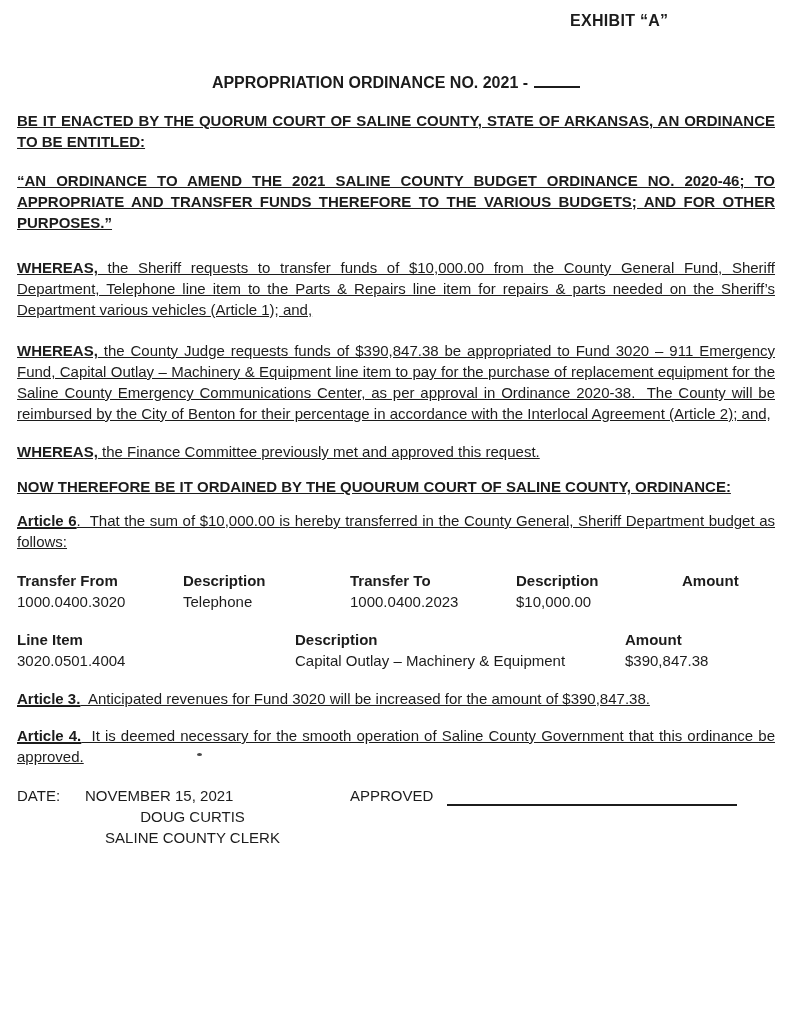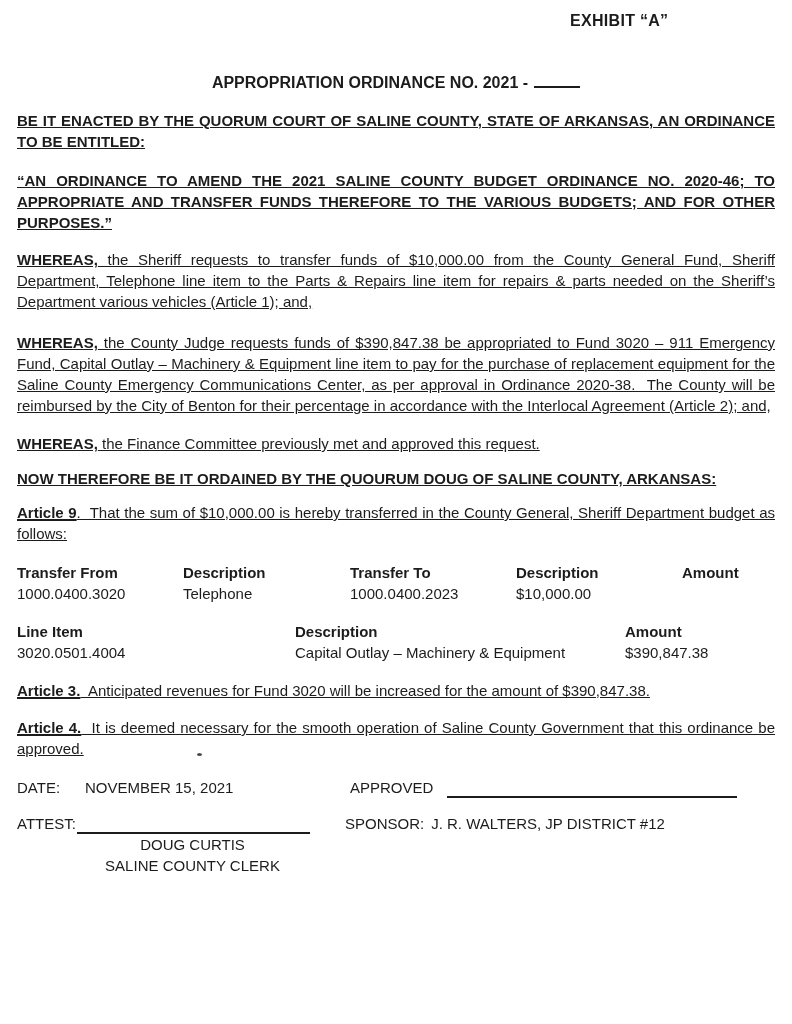--- a/index.html
+++ b/index.html
@@ -41,21 +41,21 @@
     display: inline-block;
     width: 46px;
     border-bottom: 2.5px solid #1c1c1c;
     height: 14px;
     margin-left: 6px;
     vertical-align: baseline;
   }
 
   .mt-para1 { margin-top: 17px; }
   .mt-para2 { margin-top: 18px; }
-  .mt-w1 { margin-top: 16px; }
+  .mt-w1 { margin-top: 24px; }
   .mt-w2 { margin-top: 20px; }
   .mt-w3 { margin-top: 17px; }
   .mt-ord { margin-top: 14px; }
   .mt-a1 { margin-top: 13px; }
   .mt-t1 { margin-top: 18px; }
   .mt-a2 { margin-top: 13px; }
   .mt-t2 { margin-top: 17px; }
   .mt-a3 { margin-top: 17px; }
   .mt-a4 { margin-top: 16px; }
 
@@ -119,23 +119,23 @@
   <p class="bold just mt-para1">BE IT ENACTED BY THE QUORUM COURT OF SALINE COUNTY, STATE OF ARKANSAS, AN ORDINANCE TO BE ENTITLED:</p>
 
   <p class="bold just mt-para2">“AN ORDINANCE TO AMEND THE 2021 SALINE COUNTY BUDGET ORDINANCE NO. 2020-46; TO APPROPRIATE AND TRANSFER FUNDS THEREFORE TO THE VARIOUS BUDGETS; AND FOR OTHER PURPOSES.”</p>
 
   <p class="just mt-w1"><span class="whereas-lead">WHEREAS,</span><span> the Sheriff requests to transfer funds of $10,000.00 from the County General Fund, Sheriff Department, Telephone line item to the Parts &amp; Repairs line item for repairs &amp; parts needed on the Sheriff’s Department various vehicles (Article 1); and,</span></p>
 
   <p class="just mt-w2"><span class="whereas-lead">WHEREAS,</span><span> the County Judge requests funds of $390,847.38 be appropriated to Fund 3020 – 911 Emergency Fund, Capital Outlay – Machinery &amp; Equipment line item to pay for the purchase of replacement equipment for the Saline County Emergency Communications Center, as per approval in Ordinance 2020-38.&nbsp; The County will be reimbursed by the City of Benton for their percentage in accordance with the Interlocal Agreement (Article 2); and,</span></p>
 
   <p class="just mt-w3"><span class="whereas-lead">WHEREAS,</span><span> the Finance Committee previously met and approved this request.</span></p>
 
-  <p class="bold just mt-ord">NOW THEREFORE BE IT ORDAINED BY THE QUOURUM DOUG OF SALINE COUNTY, ARKANSAS:</p>
+  <p class="bold just mt-ord">NOW THEREFORE BE IT ORDAINED BY THE QUOURUM COURT OF SALINE COUNTY, ORDINANCE:</p>
 
-  <p class="just mt-a1"><span class="art-label">Article 9</span><span>.&nbsp; That the sum of $10,000.00 is hereby transferred in the County General, Sheriff Department budget as follows:</span></p>
+  <p class="just mt-a1"><span class="art-label">Article 6</span><span>.&nbsp; That the sum of $10,000.00 is hereby transferred in the County General, Sheriff Department budget as follows:</span></p>
 
   <div class="grid-table t1 mt-t1">
     <div class="th">Transfer From</div>
     <div class="th">Description</div>
     <div class="th">Transfer To</div>
     <div class="th">Description</div>
     <div class="th">Amount</div>
     <div class="td">1000.0400.3020</div>
     <div class="td">Telephone</div>
     <div class="td">1000.0400.2023</div>
@@ -157,25 +157,20 @@
   <p class="just mt-a4"><span class="art-label">Article 4.</span><span>&nbsp; It is deemed necessary for the smooth operation of Saline County Government that this ordinance be approved.</span></p>
 
   <div class="sig-row mt-date">
     <span class="date-label">DATE:</span>
     <span class="date-value">NOVEMBER 15, 2021</span>
     <span class="approved-label">APPROVED</span>
     <span class="sig-line approved-line"></span>
   </div>
 
 
-  <div class="sig-row mt-attest">
-    <span class="attest-label">ATTEST:</span>
-    <span class="sig-line attest-line"></span>
-    <span class="sponsor"><span class="sponsor-label">SPONSOR:</span><span>J. R. WALTERS, JP DISTRICT #12</span></span>
-  </div>
 
   <div class="name-block attest-names">
     <div>DOUG CURTIS</div>
     <div>SALINE COUNTY CLERK</div>
   </div>
 
   <div class="artifact-dot"></div>
 
 </div>
 

